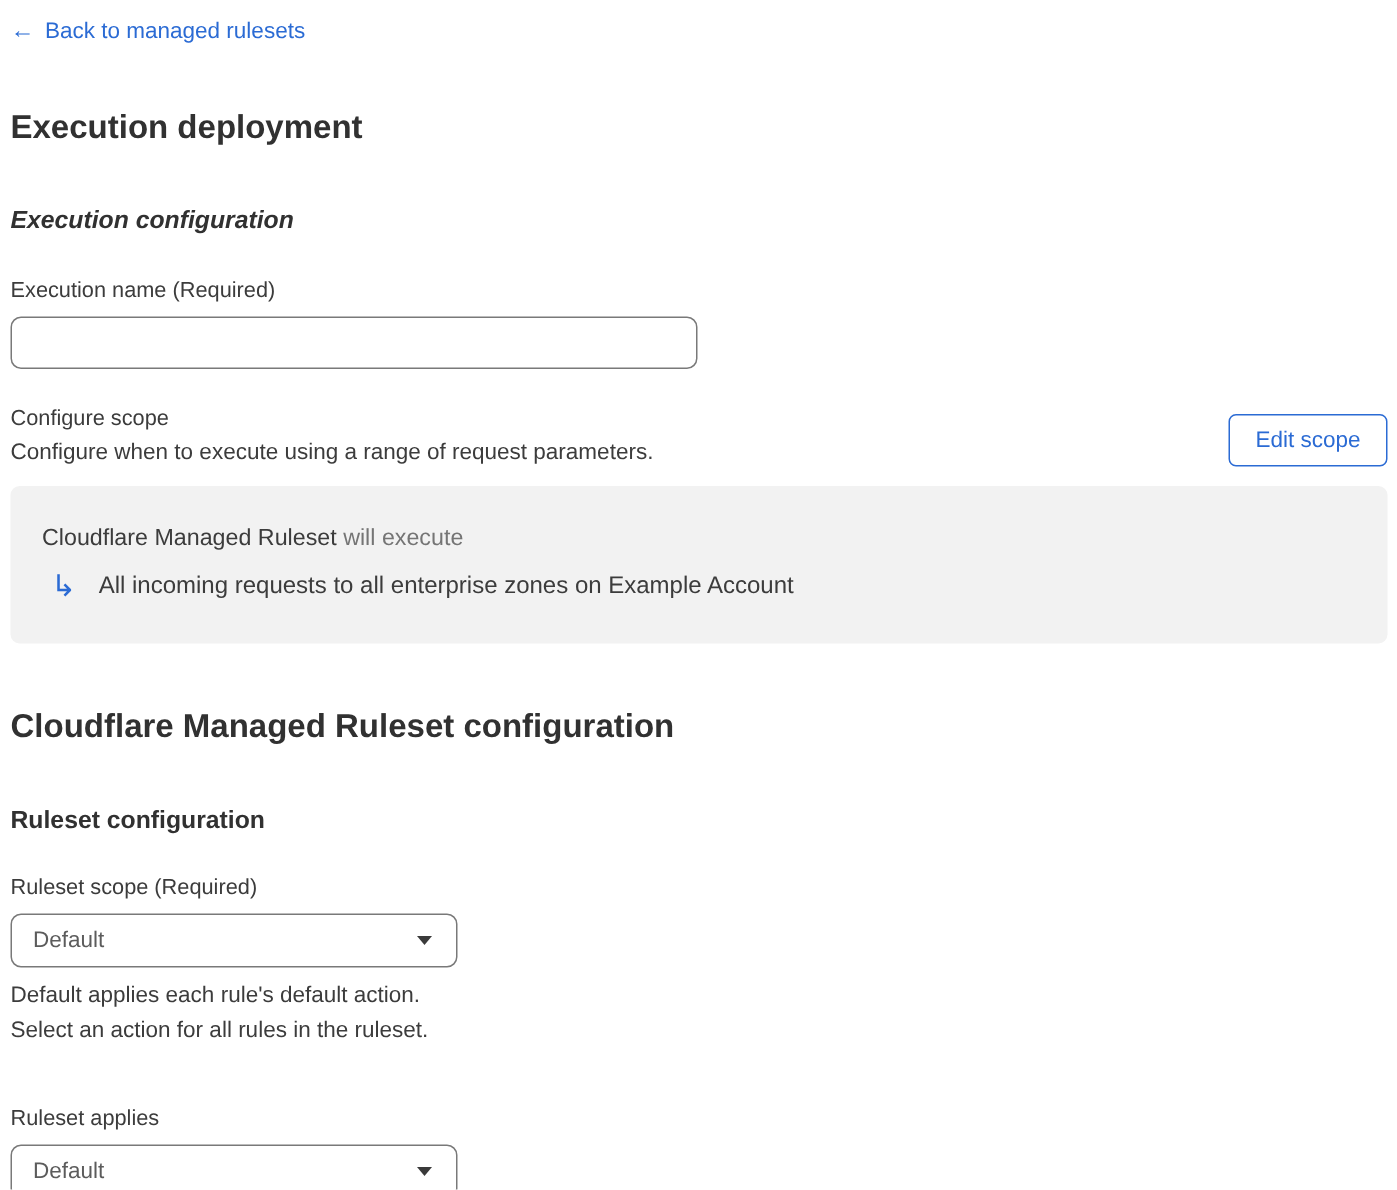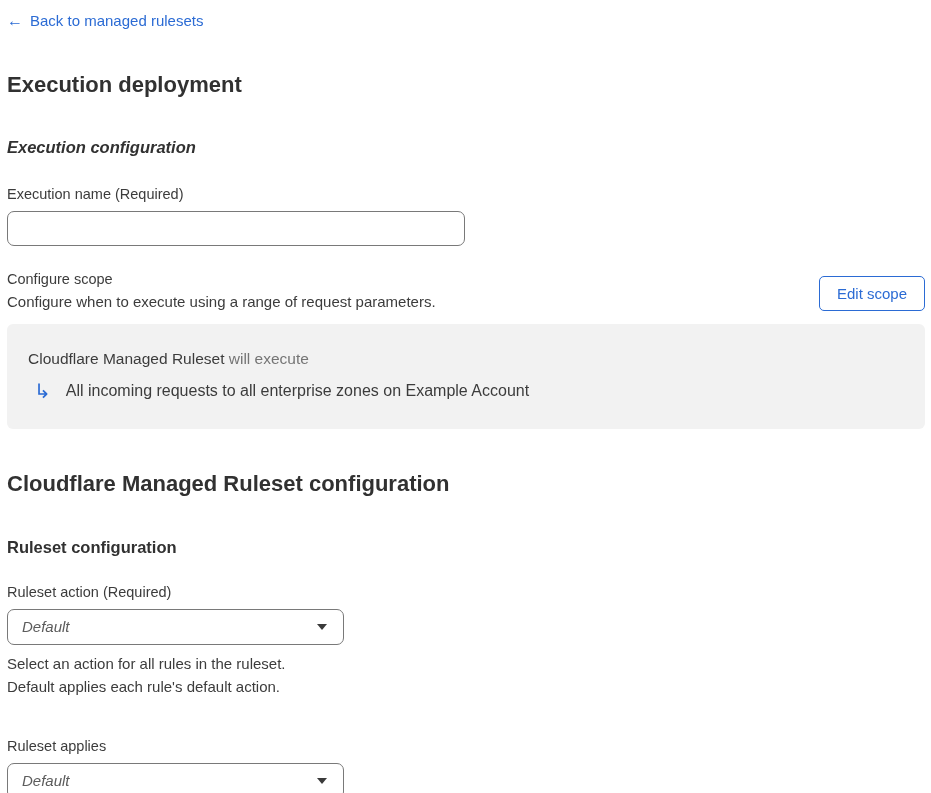--- a/index.html
+++ b/index.html
@@ -125,31 +125,30 @@
     line-height: 1;
   }
   
   .ruleset-title { margin-top: 42px; }
   .ruleset-subheading { margin-top: 41px; }
   .action-label { margin-top: 27px; }
   .status-label { margin-top: 40px; }
   
   .select-box {
     margin-top: 9px;
-    width: 337px;
+    width: 298px;
     height: 36px;
     border: 1px solid var(--border-gray);
     border-radius: 7px;
     display: flex;
     align-items: center;
     justify-content: space-between;
     padding: 0 16px 0 14px;
     cursor: pointer;
     background: #ffffff;
-    font-style: italic;
   }
   .select-box .value {
     font-size: 15px;
     color: var(--select-text);
   }
   .chevron {
     width: 0;
     height: 0;
     border-left: 5px solid transparent;
     border-right: 5px solid transparent;
@@ -189,28 +188,28 @@
     <div class="line2">
       <span class="branch-arrow">↳</span>
       <span>All incoming requests to all enterprise zones on Example Account</span>
     </div>
   </div>
 
   <h1 class="ruleset-title">Cloudflare Managed Ruleset configuration</h1>
 
   <h2 class="ruleset-subheading">Ruleset configuration</h2>
 
-  <label class="field-label action-label">Ruleset action (Required)</label>
+  <label class="field-label action-label">Ruleset scope (Required)</label>
   <div class="select-box">
     <span class="value">Default</span>
     <span class="chevron"></span>
   </div>
   <div class="help-block">
+    <div class="help-text">Default applies each rule's default action.</div>
     <div class="help-text">Select an action for all rules in the ruleset.</div>
-    <div class="help-text">Default applies each rule's default action.</div>
   </div>
 
   <label class="field-label status-label">Ruleset applies</label>
   <div class="select-box">
     <span class="value">Default</span>
     <span class="chevron"></span>
   </div>
   
 
 </div>

